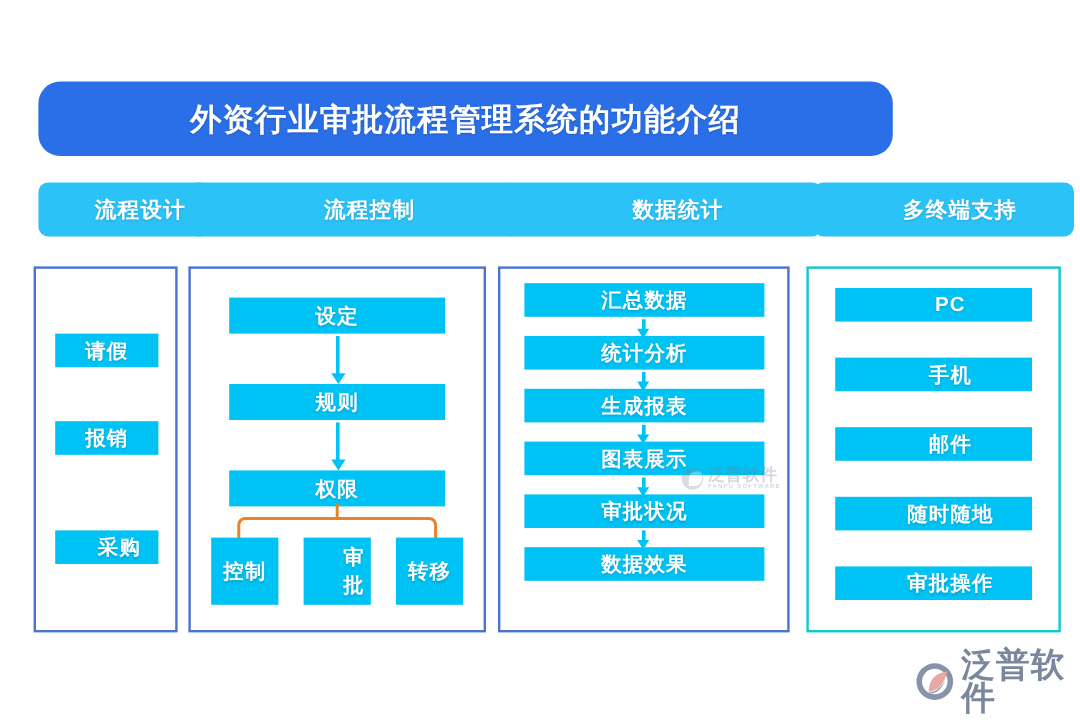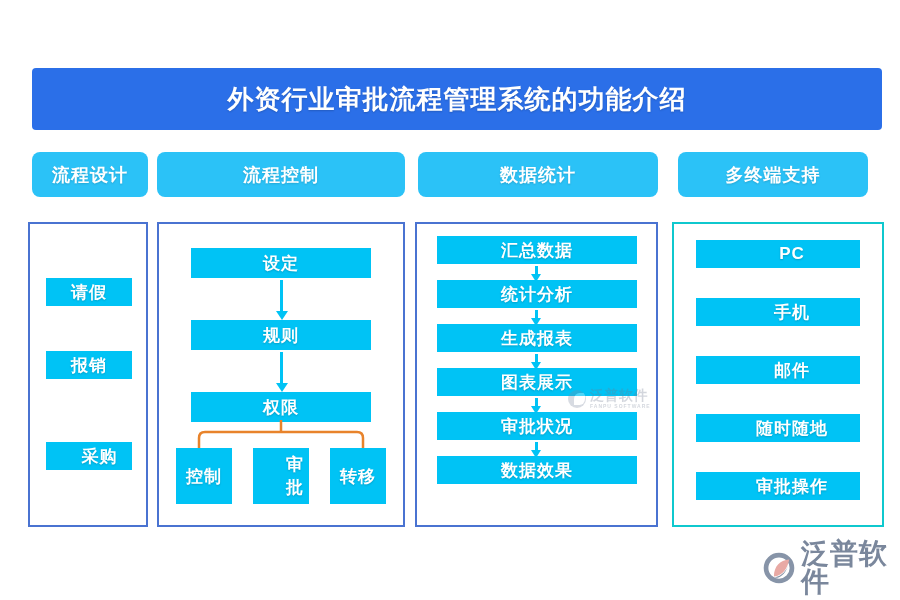--- a/index.html
+++ b/index.html
@@ -13,24 +13,24 @@
     font-family: "Liberation Sans", "DejaVu Sans", sans-serif;
     position: relative;
     overflow: hidden;
   }
 
   
   .title-banner {
     position: absolute;
     left: 32px;
     top: 68px;
-    width: 850px;
+    width: 712px;
     height: 62px;
     background: #2B6FE8;
-    border-radius: 4px;
+    border-radius: 18px;
     display: flex;
     align-items: center;
     justify-content: center;
   }
   .title-banner .title-text {
     color: #ffffff;
     font-size: 26px;
     font-weight: bold;
     letter-spacing: 1px;
     text-shadow: 0 1px 2px rgba(0,0,0,0.18);
@@ -44,20 +44,21 @@
     background: #2BC2F7;
     border-radius: 8px;
     display: flex;
     align-items: center;
     justify-content: center;
     color: #ffffff;
     font-size: 18px;
     font-weight: bold;
     letter-spacing: 1px;
     text-shadow: 0 1px 2px rgba(0,0,0,0.15);
+    padding-left: 27px;
   }
   .tab-0 { left: 32px;  width: 116px; }
   .tab-1 { left: 157px; width: 248px; }
   .tab-2 { left: 418px; width: 240px; }
   .tab-3 { left: 678px; width: 190px; }
 
   
   .panel {
     position: absolute;
     top: 222px;

